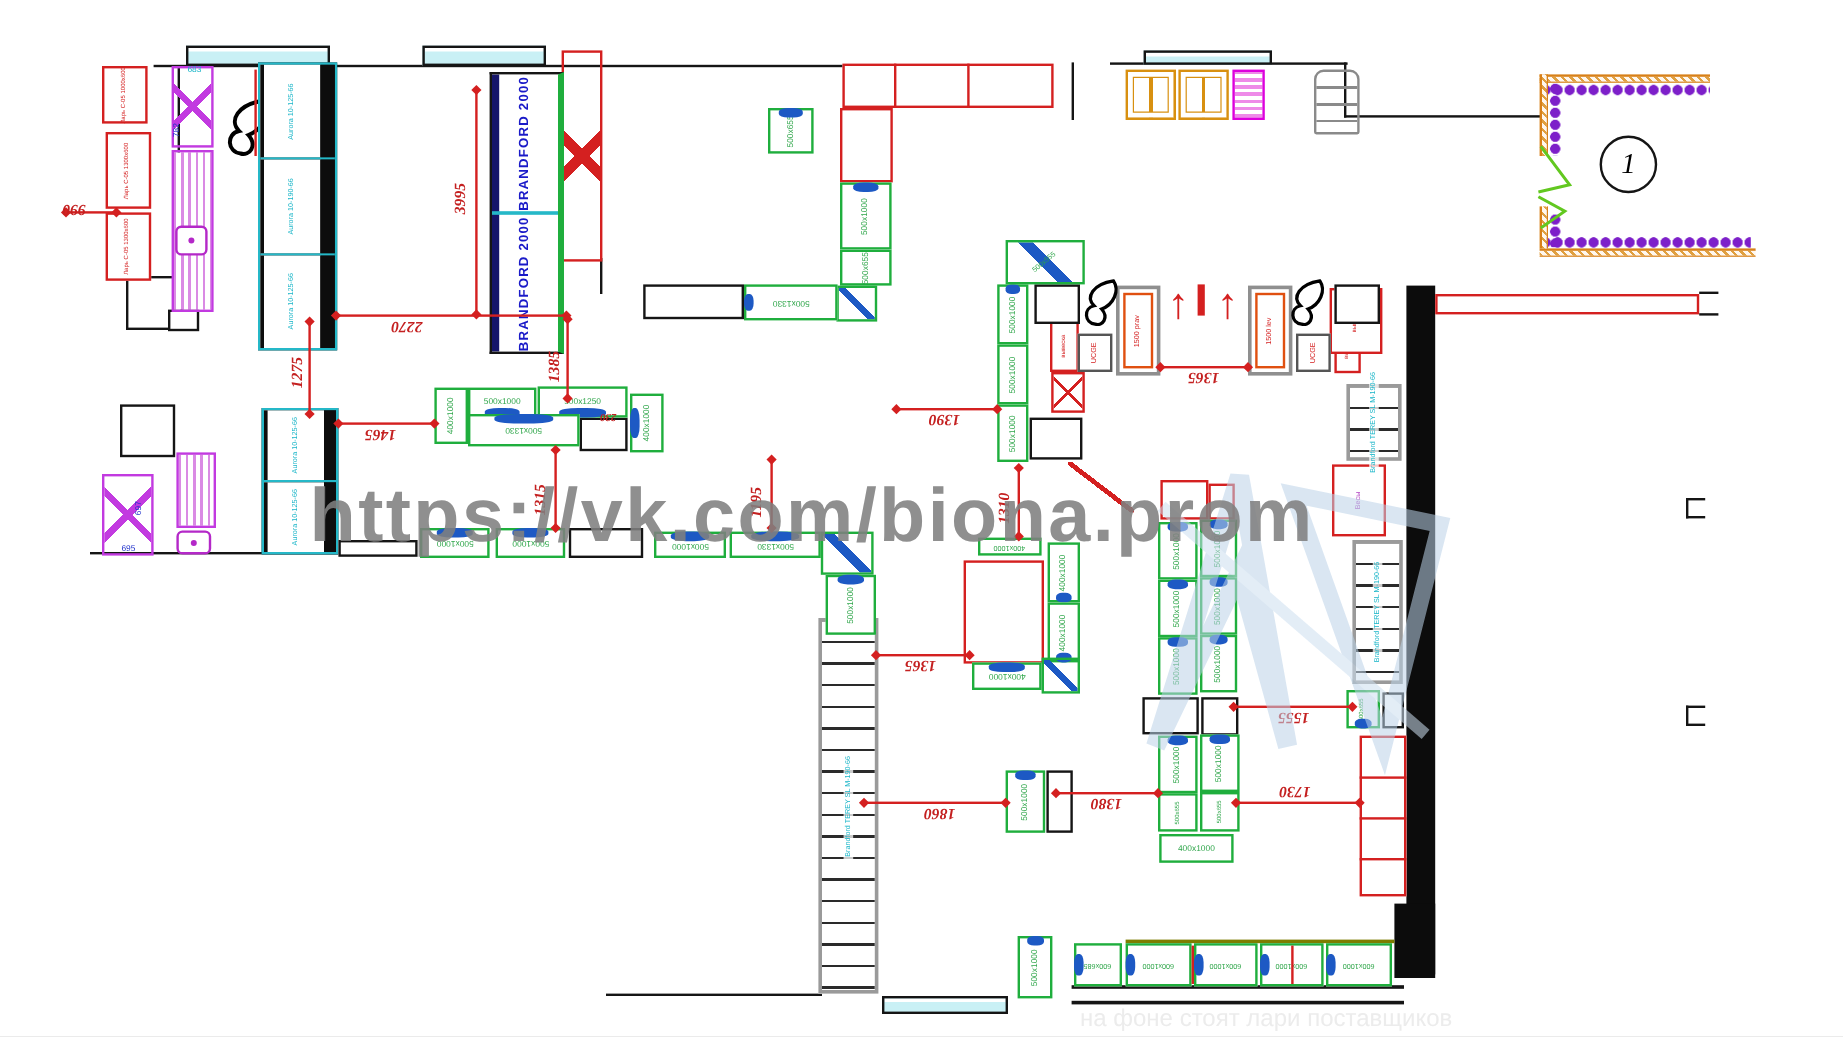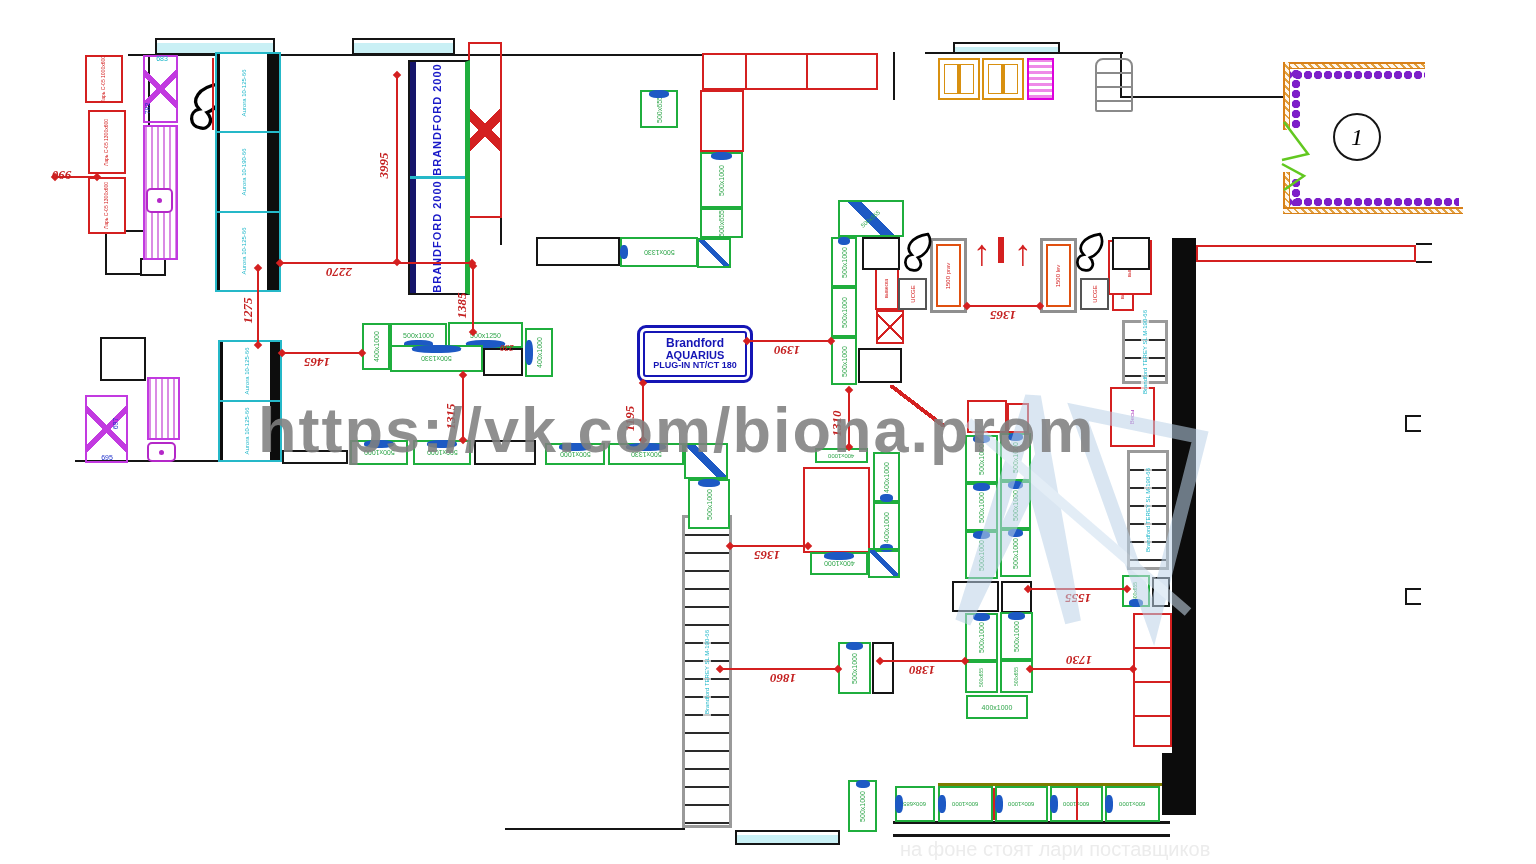--- a/index.html
+++ b/index.html
@@ -94,25 +94,20 @@
 
 <div id="canvas">
 
 
   <svg id="logo" width="300" height="265" viewBox="0 0 300 265">
     <polygon points="35,240 105,15 145,240 105,95" fill="none" stroke="#bcd3e8" stroke-width="16"></polygon>
     <polygon points="150,30 225,240 272,55" fill="none" stroke="#bcd3e8" stroke-width="14"></polygon>
     <line x1="40" y1="40" x2="260" y2="230" stroke="#cddff0" stroke-width="10"></line>
   </svg>
 
-  <div id="aquarius">
-    <div id="aq1">Brandford</div>
-    <div id="aq2">AQUARIUS</div>
-    <div id="aq3">PLUG-IN NT/CT 180</div>
-  </div>
 
   <div id="circle1">1</div>
 
   <div id="wm-url">https://vk.com/biona.prom</div>
 
   <div id="bottom-note">на фоне стоят лари поставщиков</div>
 
 <div class="el lh" style="left: 128px; top: 54px; width: 575px; height: 2px;"></div>
     <div class="el lh" style="left: 925px; top: 52px; width: 198px; height: 2px;"></div>
     <div class="el lv" style="left: 893px; top: 52px; width: 2px; height: 48px;"></div>

